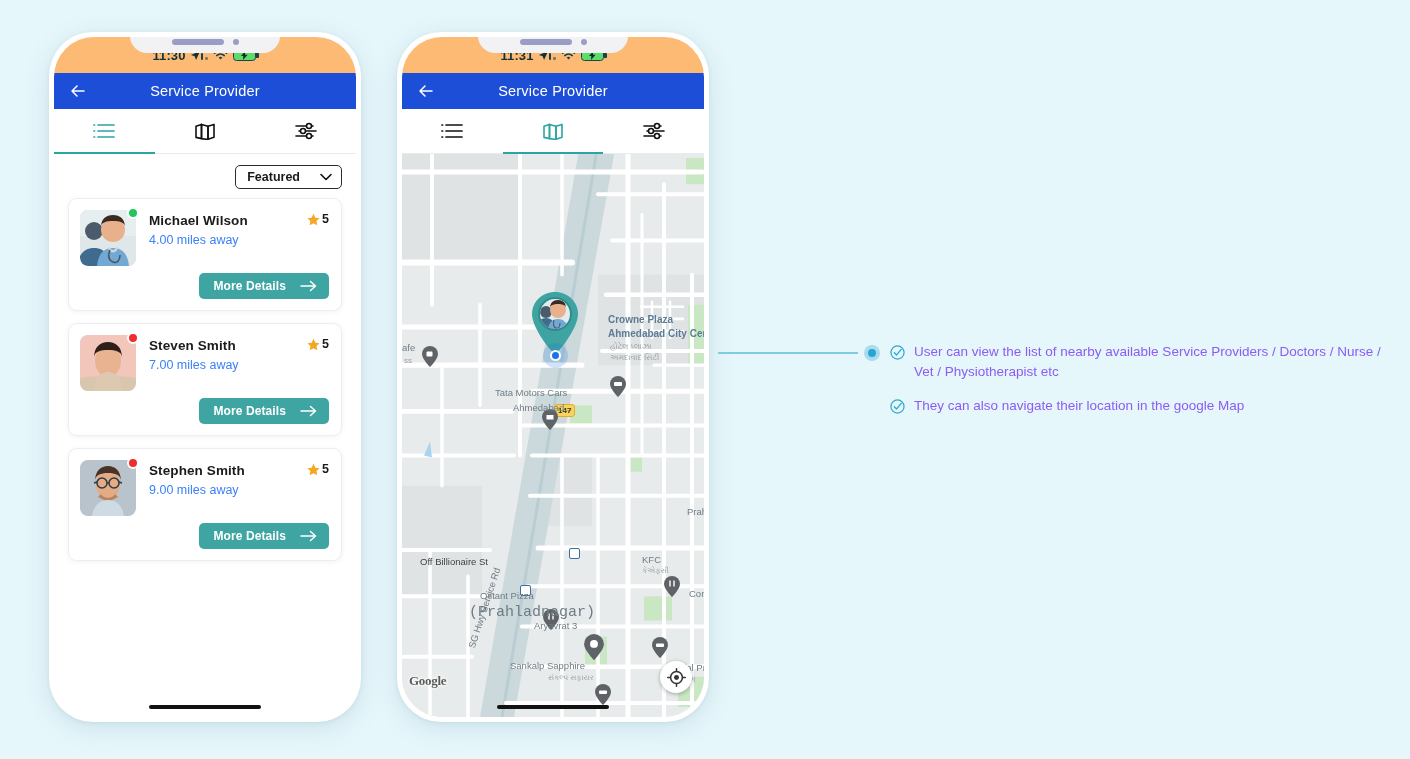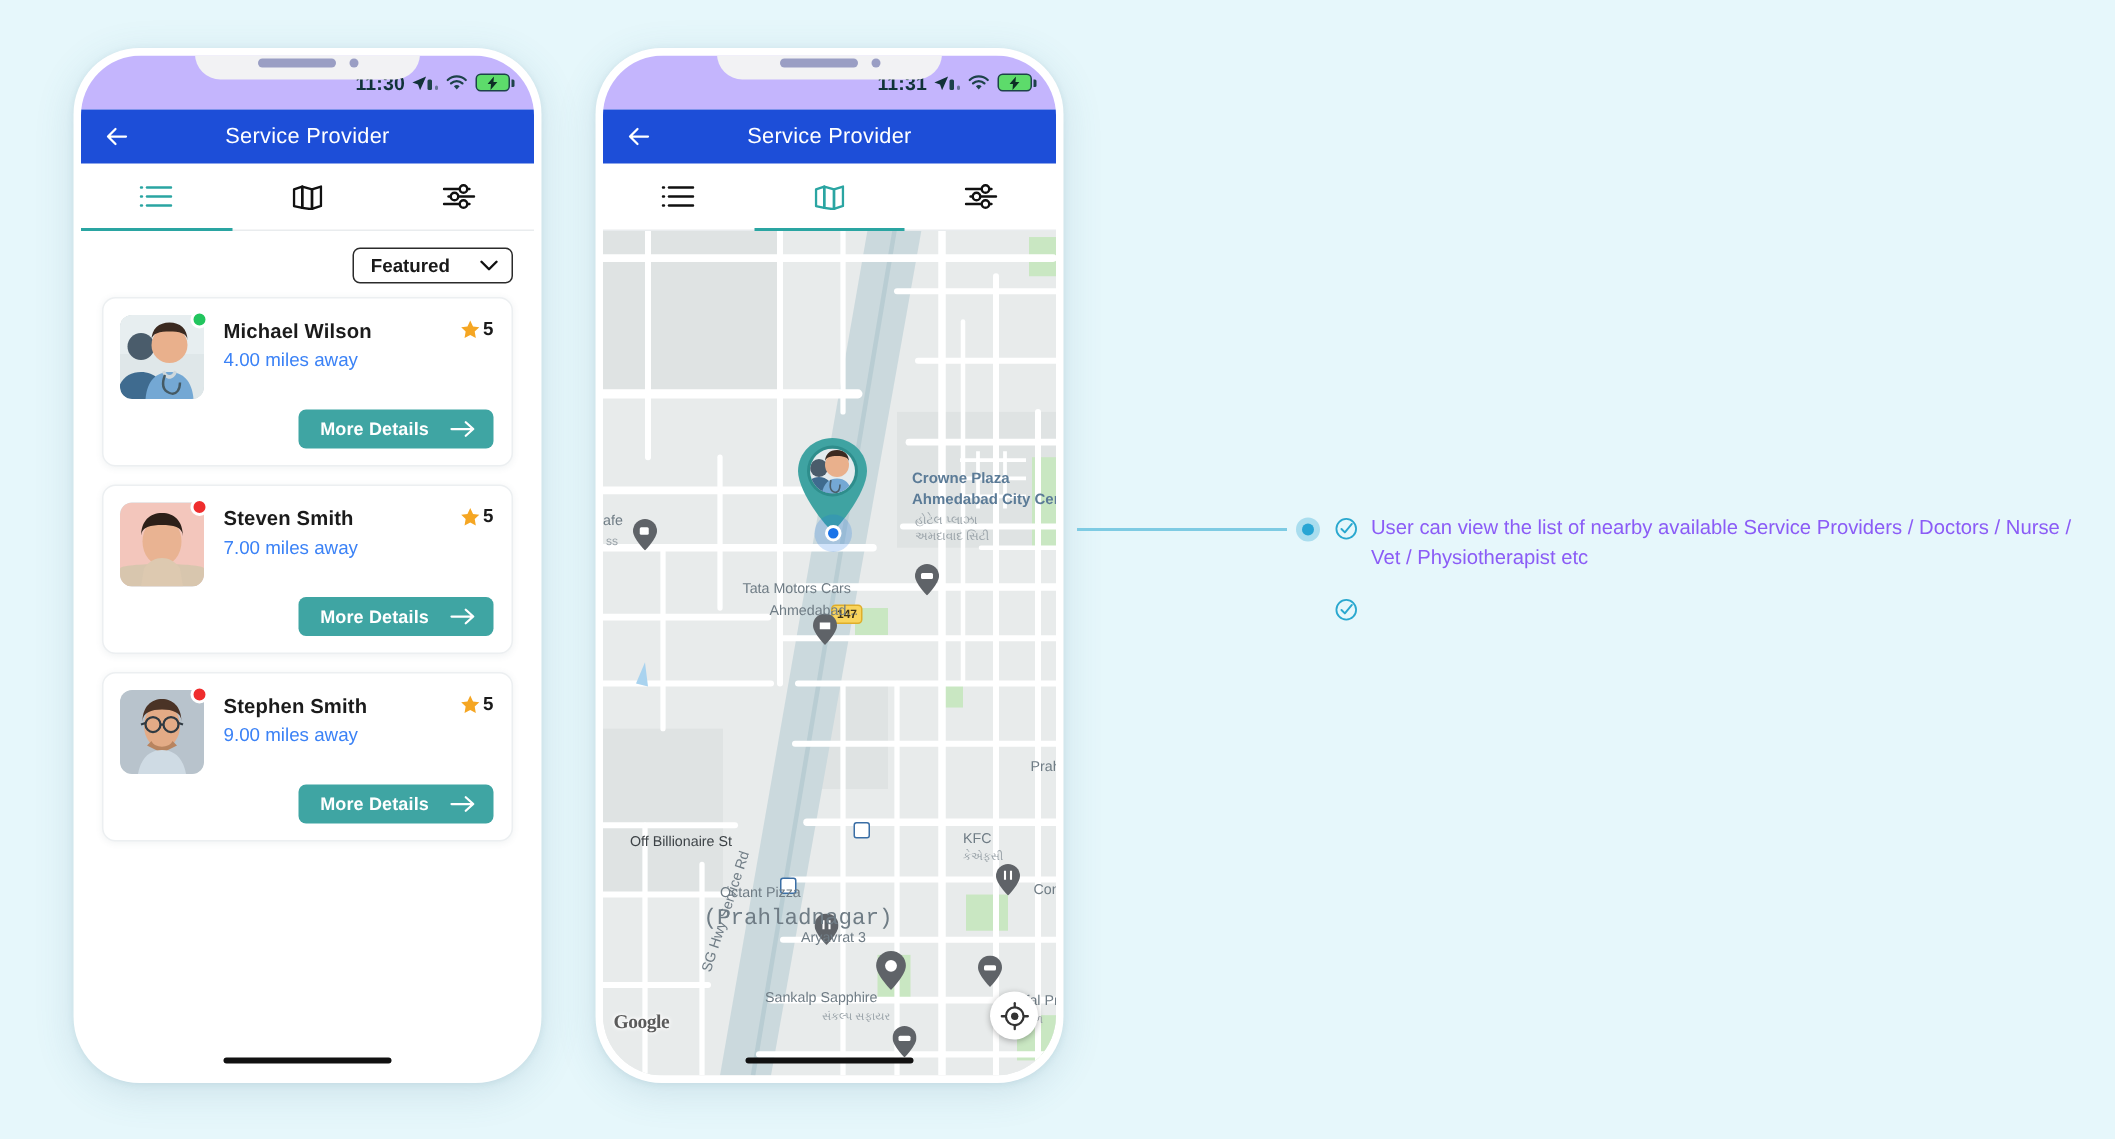--- a/index.html
+++ b/index.html
@@ -25,22 +25,22 @@
   .screen {
     position: absolute; left: 5px; top: 5px;
     width: 302px; height: 680px;
     border-radius: 40px; overflow: hidden;
     background: #fff; display: flex; flex-direction: column;
   }
 
   
   .statusbar {
     position: relative; height: 36px; flex: 0 0 36px;
-    background: #c4b5fd; color: #13343a;
-    display: flex; align-items: center; justify-content: flex-end;
+    background: #fdba74; color: #13343a;
+    display: flex; align-items: center; justify-content: center;
     padding: 0 16px 0 14px;
   }
   .st-time {
     font-size: 13px; font-weight: 700; letter-spacing: .1px;
     display: flex; align-items: center; gap: 4px; color: #103238;
   }
   .nav-arrow { width: 11px; height: 11px; display: block; }
   .st-right { display: flex; align-items: center; gap: 5px; }
   .notch {
     position: absolute; left: 50%; top: -14px; transform: translateX(-50%);
@@ -685,16 +685,17 @@
         <circle cx="8" cy="8" r="7" fill="none" stroke="#2aa8cf" stroke-width="1.3"></circle>
         <path d="M4.6 8.2 7 10.6 12 4.6" stroke="#2aa8cf" stroke-width="1.4" fill="none" stroke-linecap="round" stroke-linejoin="round"></path>
       </svg>
       <div class="note-text">User can view the list of nearby available Service Providers / Doctors / Nurse / Vet / Physiotherapist etc</div>
     </div>
     <div class="note">
       <svg class="check" viewBox="0 0 16 16">
         <circle cx="8" cy="8" r="7" fill="none" stroke="#2aa8cf" stroke-width="1.3"></circle>
         <path d="M4.6 8.2 7 10.6 12 4.6" stroke="#2aa8cf" stroke-width="1.4" fill="none" stroke-linecap="round" stroke-linejoin="round"></path>
       </svg>
+      <div class="note-text">They can also navigate their location in the google Map</div>
     </div>
   </div>
 
 </div>
 
 </body></html>

